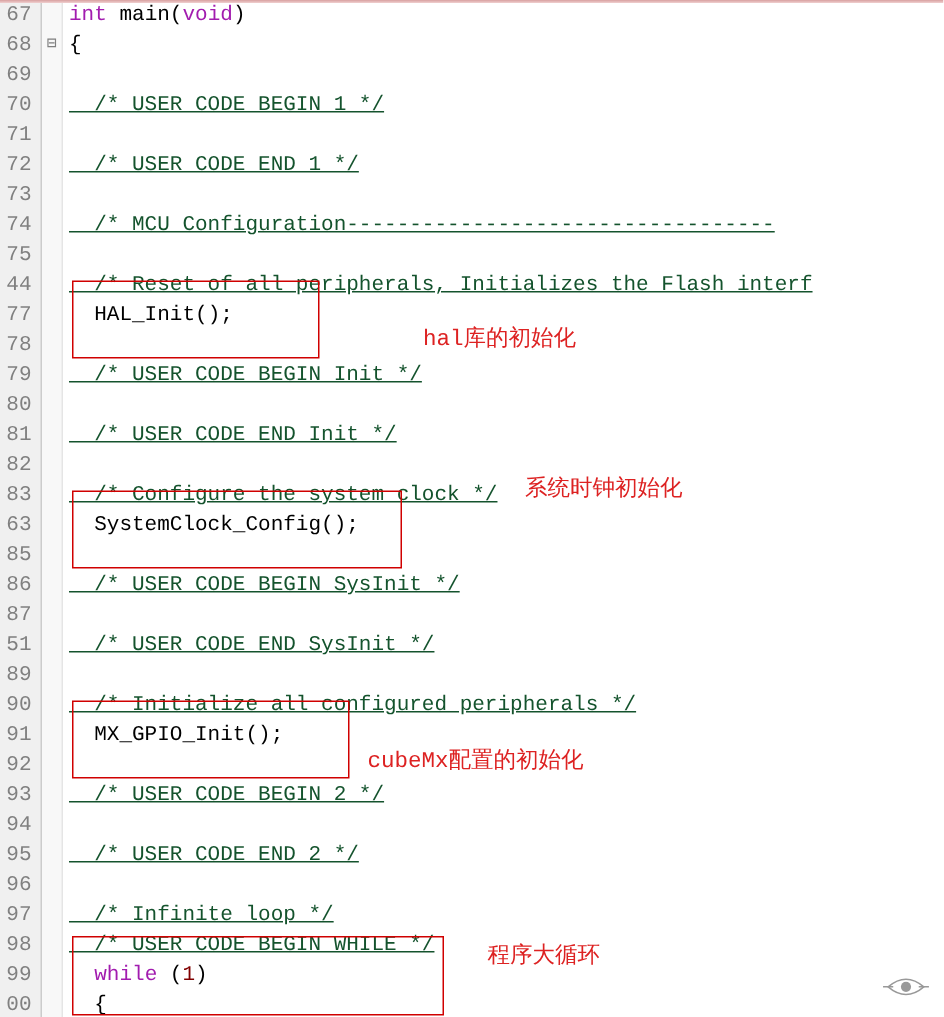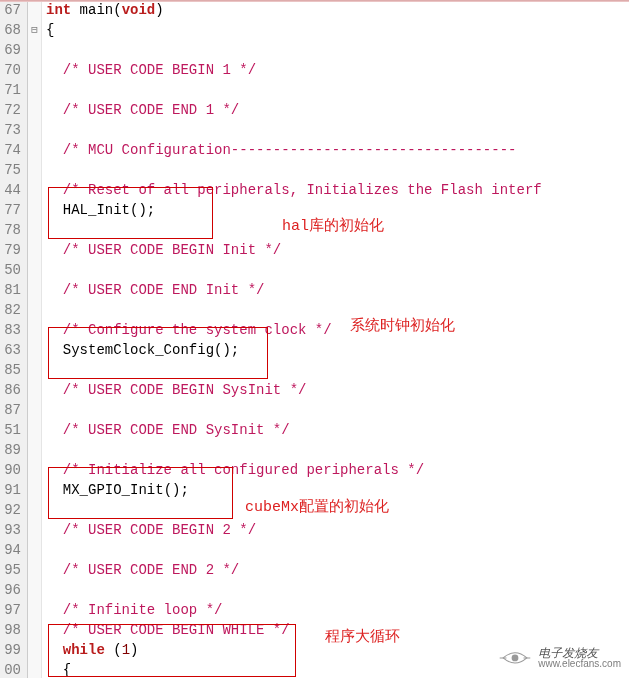--- a/index.html
+++ b/index.html
@@ -45,22 +45,22 @@
       flex: 1;
       position: relative;
       padding-left: 4px;
       white-space: pre;
     }
     .line {
       height: 20px;
       line-height: 20px;
       position: relative;
     }
-    .kw { color: #b91c1c; font-weight: bold; }
-    .comment { color: #be185d; }
+    .kw { color: #a21caf; font-weight: normal; }
+    .comment { color: #14532d; text-decoration: underline; }
     .paren { color: #000; }
     .ident { color: #000; }
     .num { color: #800000; }
     .redbox {
       position: absolute;
       border: 1px solid #d00000;
       pointer-events: none;
       background: transparent;
     }
     .annot {
@@ -119,21 +119,21 @@
       <div>70</div>
       <div>71</div>
       <div>72</div>
       <div>73</div>
       <div>74</div>
       <div>75</div>
       <div>44</div>
       <div>77</div>
       <div>78</div>
       <div>79</div>
-      <div>50</div>
+      <div>80</div>
       <div>81</div>
       <div>82</div>
       <div>83</div>
       <div>63</div>
       <div>85</div>
       <div>86</div>
       <div>87</div>
       <div>51</div>
       <div>89</div>
       <div>90</div>
@@ -188,24 +188,20 @@
 </div>
 
 <div class="watermark">
   <span class="logo">
     <svg viewBox="0 0 40 28">
       <path d="M6 14 Q20 2 34 14 Q20 26 6 14 Z" fill="none" stroke="#888" stroke-width="1.2"></path>
       <circle cx="20" cy="14" r="4" fill="#888"></circle>
       <path d="M2 14 H10 M30 14 H38" stroke="#888" stroke-width="1.2"></path>
     </svg>
   </span>
-  <span class="wm-text">
-    <span class="top">电子发烧友</span>
-    <span class="bot">www.elecfans.com</span>
-  </span>
 </div>
 
 <div class="redbox" style="top: 187px; left: 48px; width: 165px; height: 52px;"></div>
 <div class="annot" style="top: 216px; left: 282px;">hal库的初始化</div>
 <div class="redbox" style="top: 327px; left: 48px; width: 220px; height: 52px;"></div>
 <div class="annot" style="top: 316px; left: 350px;">系统时钟初始化</div>
 <div class="redbox" style="top: 467px; left: 48px; width: 185px; height: 52px;"></div>
 <div class="annot" style="top: 497px; left: 245px;">cubeMx配置的初始化</div>
 <div class="redbox" style="top: 624px; left: 48px; width: 248px; height: 53px;"></div>
 <div class="annot" style="top: 627px; left: 325px;">程序大循环</div>

